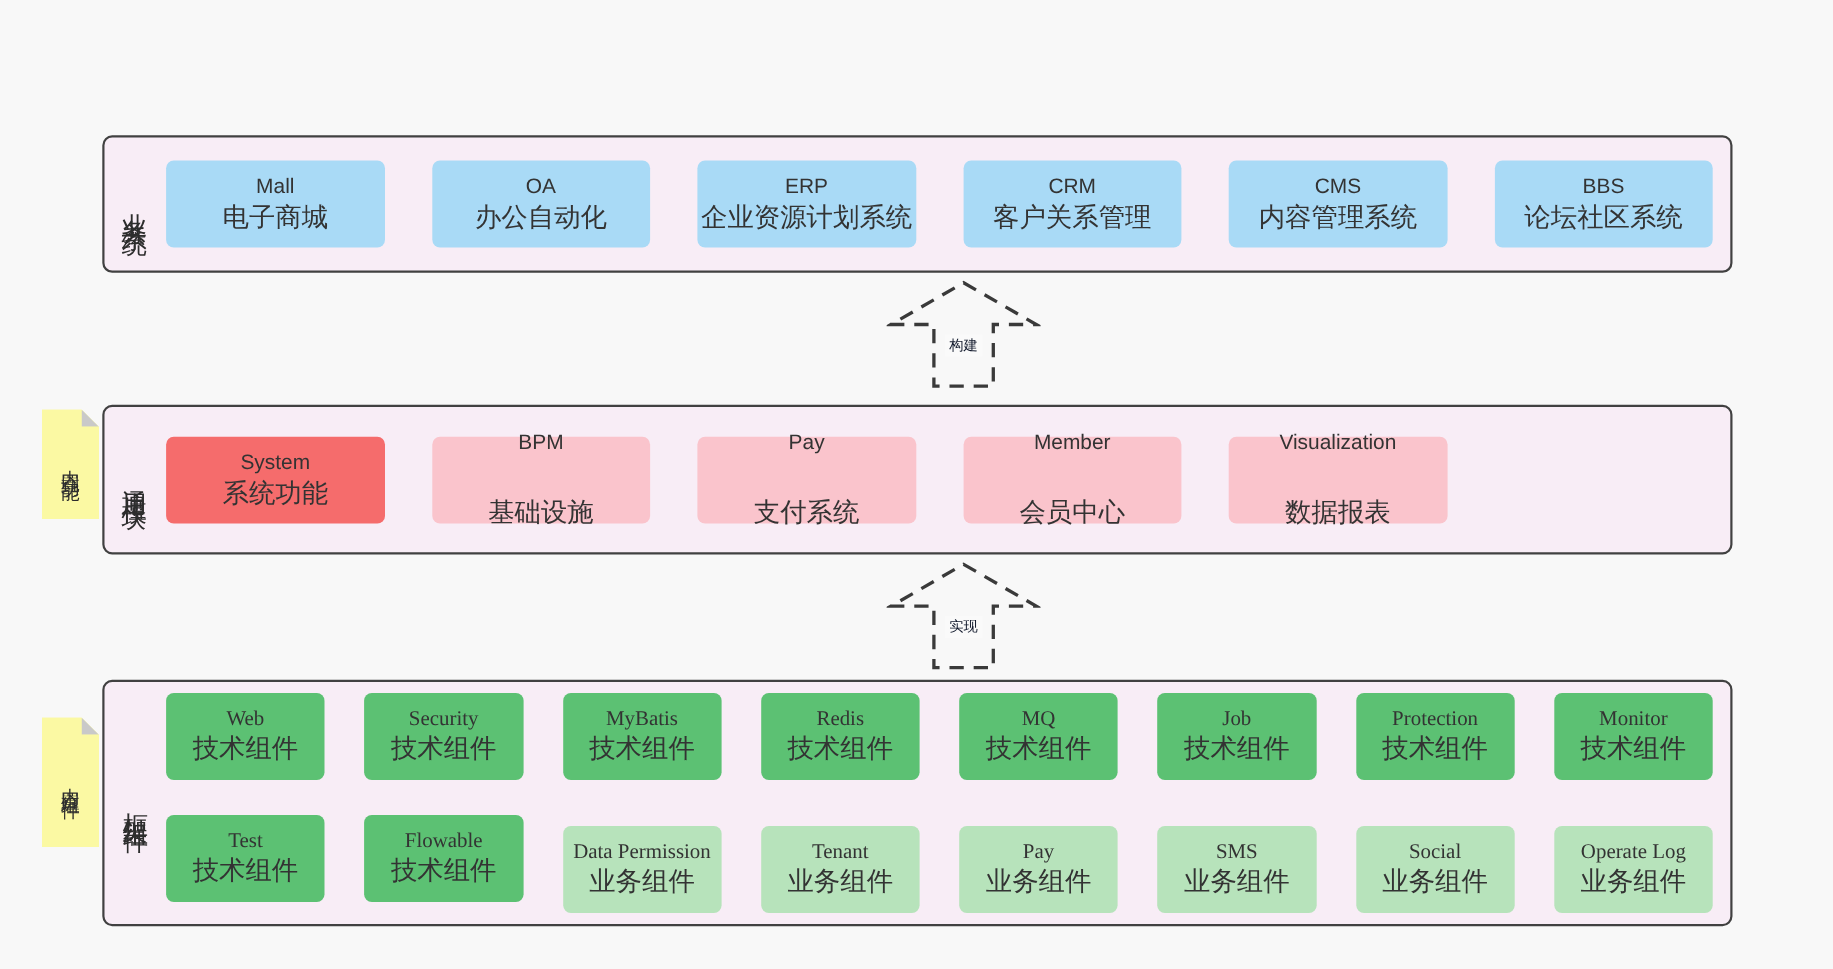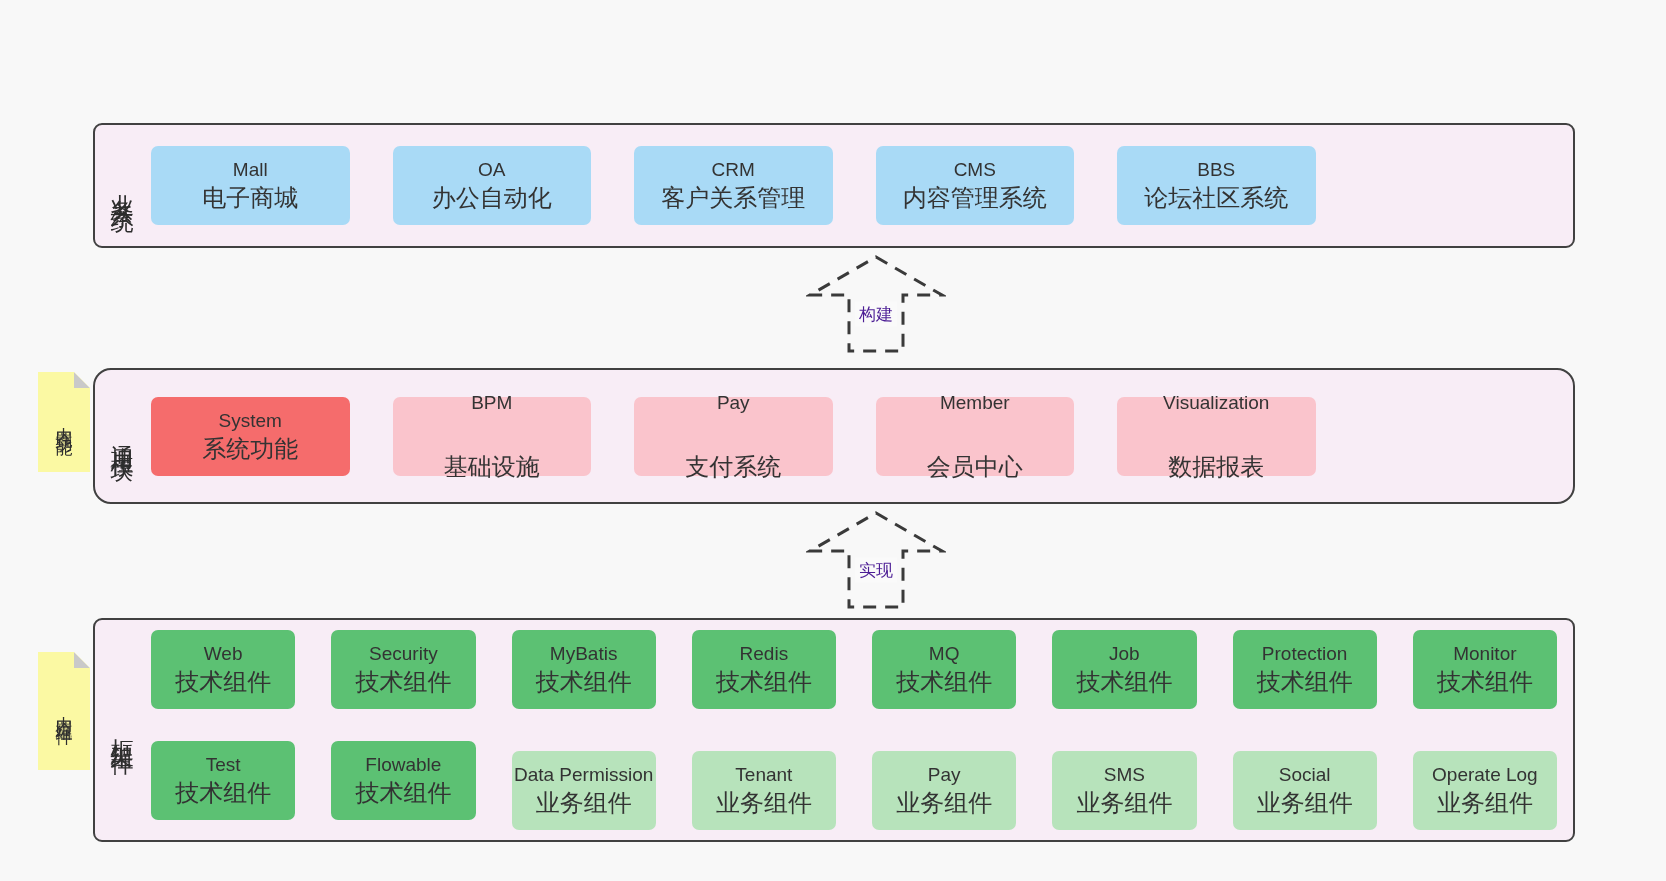--- a/index.html
+++ b/index.html
@@ -8,22 +8,22 @@
     background:#f8f8f8; overflow:hidden;
     font-family:"Liberation Sans","DejaVu Sans",sans-serif;
     color:#333333;
   }
   .section {
     position:absolute; left:93px; width:1482px; box-sizing:border-box;
     background:#f8edf6; border:2px solid #414141; border-radius:9px;
     display:flex; align-items:center;
   }
   #section-business   { top:123px; height:125px; }
-  #section-modules    { top:368px; height:136px;border-radius:18px; }
-  #section-components { top:618px; height:224px; }
+  #section-modules    { top:368px; height:136px; }
+  #section-components { top:618px; height:224px;font-family:Liberation Serif, serif; }
 
   .v-label {
     width:56px; height:100%; flex:0 0 56px;
     display:flex; align-items:center; justify-content:center;
     writing-mode:vertical-rl; text-orientation:upright;
     font-size:23px; letter-spacing:5px; color:#2d2d2d;
   }
   .box-grid {
     flex:1; display:grid; grid-template-columns:repeat(6,1fr);
     column-gap:43px; margin-right:16px; align-items:center;
@@ -60,39 +60,43 @@
     position:absolute; top:0; right:0; width:16px; height:16px;
     background:#c9c9c9; clip-path:polygon(0 0, 100% 100%, 0 100%);
   }
 
   .arrow { position:absolute; width:140px; height:100px; }
   #arrow-build     { left:806px; top:254px; }
   #arrow-implement { left:806px; top:510px; }
   .arrow svg { width:100%; height:100%; display:block; }
   .arrow-label {
     position:absolute; left:50%; top:60%; transform:translate(-50%,-50%);
-    background:#fafafa; padding:1px 4px; font-size:17px; color:#4c1d95;
+    background:#fafafa; padding:1px 4px; font-size:13px; color:#0f172a;
     white-space:nowrap;
   }
 </style>
 </head>
 <body>
 
 <div class="canvas">
 
   <div class="section" id="section-business">
     <div class="v-label">业务系统</div>
     <div class="box-grid">
       <div class="box blue">
         <div class="bname">Mall</div>
         <div class="bdesc">电子商城</div>
       </div>
       <div class="box blue">
         <div class="bname">OA</div>
         <div class="bdesc">办公自动化</div>
+      </div>
+      <div class="box blue">
+        <div class="bname">ERP</div>
+        <div class="bdesc">企业资源计划系统</div>
       </div>
       <div class="box blue">
         <div class="bname">CRM</div>
         <div class="bdesc">客户关系管理</div>
       </div>
       <div class="box blue">
         <div class="bname">CMS</div>
         <div class="bdesc">内容管理系统</div>
       </div>
       <div class="box blue">

